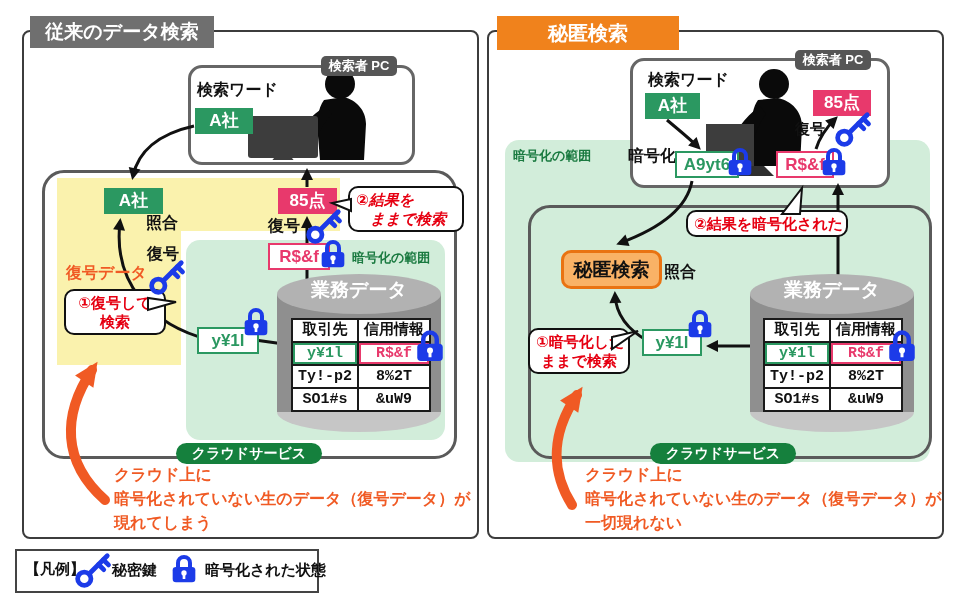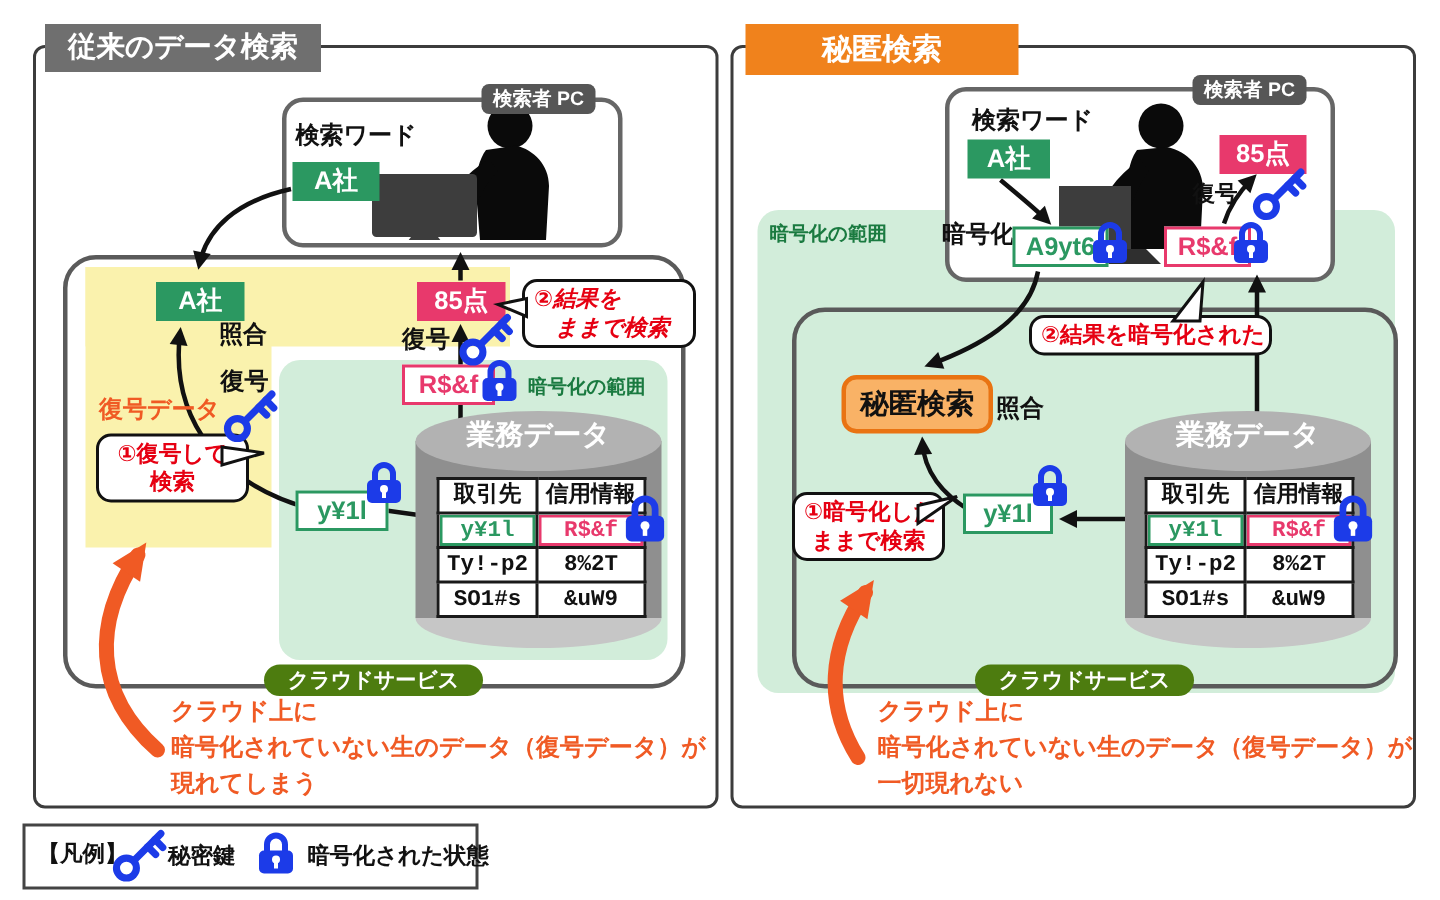--- a/index.html
+++ b/index.html
@@ -22,21 +22,21 @@
   .pink-badge{background:#e8396c;}
   .cipher{background:#fff;font-size:17px;line-height:23px;text-align:center;z-index:7;}
   .cipher.green{border:2px solid #2b9861;color:#2b9861;}
   .cipher.pink{border:2px solid #e8396c;color:#e8396c;}
   .lbl{font-size:16px;z-index:7;white-space:nowrap;}
   .scope-lbl{color:#1a7a40;font-size:13px;z-index:7;white-space:nowrap;}
   .orange-txt{color:#f05a24;}
   .bubble{background:#fff;border:2px solid #111;border-radius:10px;color:#e60012;
           font-size:15px;line-height:19px;padding:2px 6px;z-index:8;white-space:nowrap;}
   .bubble .ind{padding-left:14px;}
-  .pill{background:#4d7c0f;color:#fff;font-size:14px;line-height:21px;text-align:center;border-radius:12px;z-index:7;}
+  .pill{background:#15803d;color:#fff;font-size:14px;line-height:21px;text-align:center;border-radius:12px;z-index:7;}
   .warn{font-size:16px;line-height:24px;color:#f05a24;z-index:7;white-space:nowrap;}
   .cyl-title{color:#fff;font-size:19px;text-align:center;z-index:6;}
   table.db{border-collapse:collapse;z-index:6;position:absolute;background:#fff;}
   table.db td{border:2px solid #1a1a1a;background:#fff;font-size:15px;line-height:21px;
               text-align:center;padding:0 5px;font-weight:bold;font-family:Liberation Mono, monospace;}
   td.c-green{color:#2b9861;box-shadow:inset 0 0 0 2px #2b9861;}
   td.c-pink{color:#e8396c;box-shadow:inset 0 0 0 2px #e8396c;}
   .icon{z-index:8;}
   svg.overlay{position:absolute;left:0;top:0;z-index:4;pointer-events:none;}
   svg.tails{z-index:9;}

